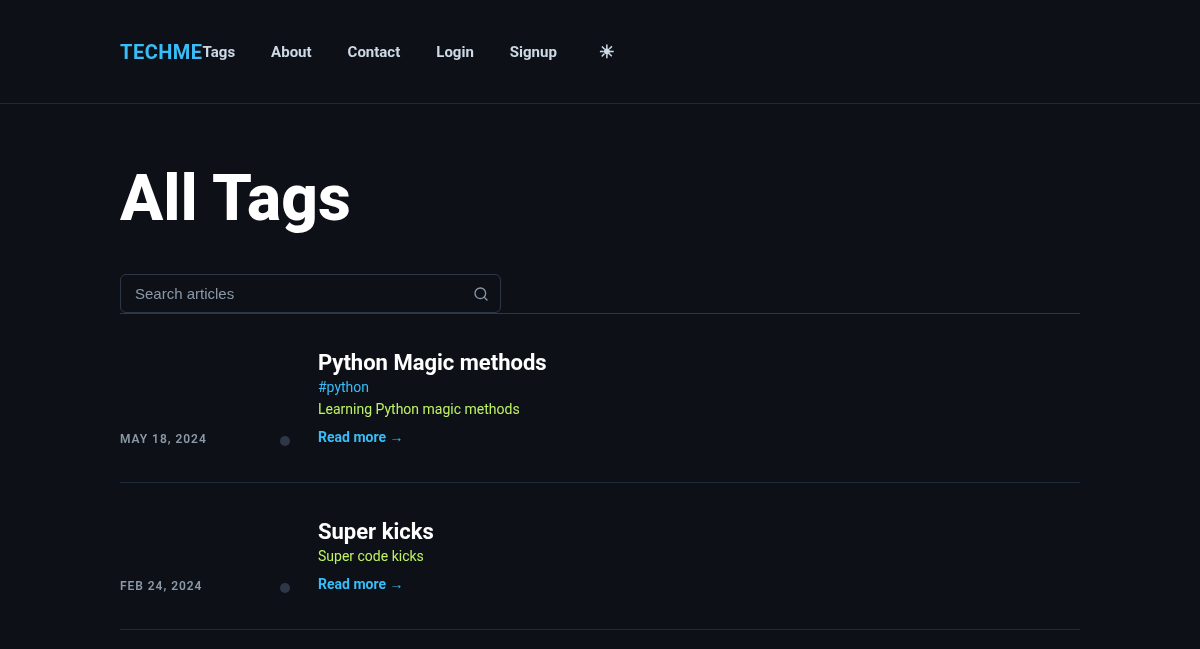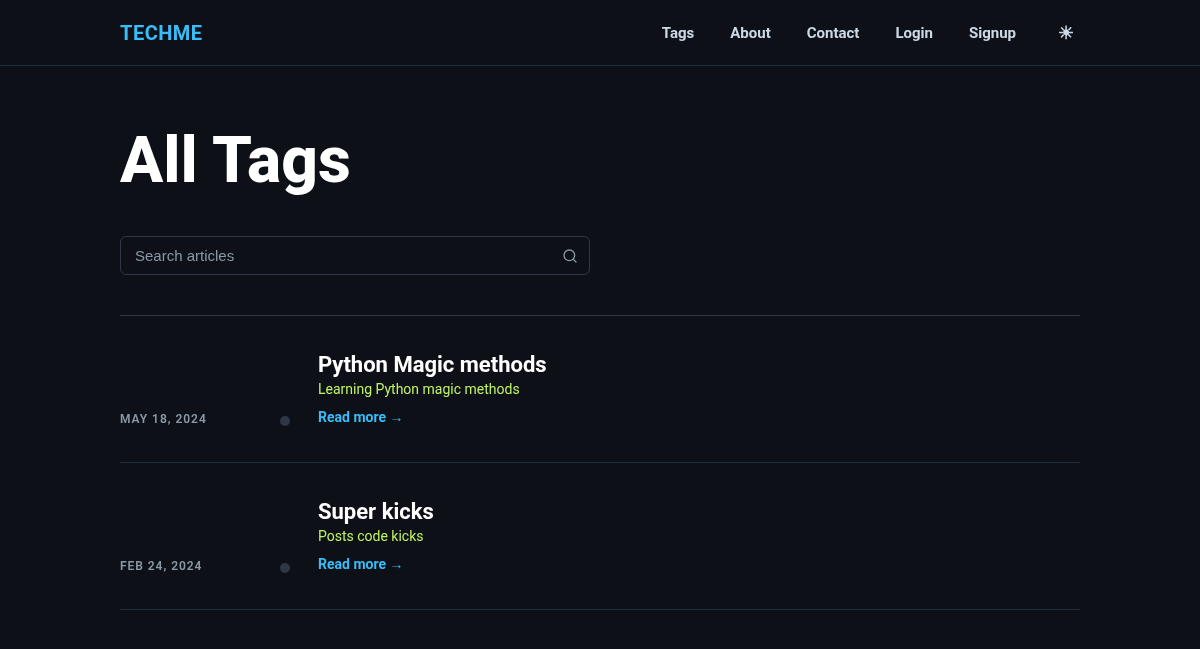--- a/index.html
+++ b/index.html
@@ -13,23 +13,22 @@
       color: #e6edf3;
       font-family: -apple-system, BlinkMacSystemFont, 'Segoe UI', Roboto, sans-serif;
       min-height: 649px;
       width: 1200px;
     }
 
     
     .navbar {
       display: flex;
       align-items: center;
-      justify-content: space-between;
       padding: 0 120px;
-      height: 66px;
+      height: 104px;
       border-bottom: 1px solid #1e2a38;
     }
 
     .nav-logo {
       color: #38bdf8;
       font-size: 20px;
       font-weight: 700;
       letter-spacing: 0.5px;
       text-decoration: none;
       cursor: pointer;
@@ -69,22 +68,21 @@
       font-size: 64px;
       font-weight: 800;
       color: #ffffff;
       line-height: 1.1;
       margin-bottom: 40px;
     }
 
     
     .search-container {
       position: relative;
-      width: 470px;
-      margin-bottom: 40px;
+      width: 381px;
     }
 
     .search-input {
       width: 100%;
       background: transparent;
       border: 1px solid #2d3748;
       border-radius: 6px;
       padding: 10px 44px 10px 14px;
       color: #8b98a5;
       font-size: 15px;
@@ -211,27 +209,28 @@
   </div>
 
   <div class="divider"></div>
 
   <div class="posts-list">
   <div class="post-item">
       <div class="post-date">MAY 18, 2024</div>
       <div class="post-dot"></div>
       <div class="post-content">
         <div class="post-title">Python Magic methods</div>
+        <div class="post-tag">#python</div>
         <div class="post-description">Learning Python magic methods</div>
         <a class="read-more">Read more →</a>
       </div>
     </div>
       <div class="post-item">
       <div class="post-date">FEB 24, 2024</div>
       <div class="post-dot"></div>
       <div class="post-content">
         <div class="post-title">Super kicks</div>
-        <div class="post-description">Posts code kicks</div>
+        <div class="post-description">Super code kicks</div>
         <a class="read-more">Read more →</a>
       </div>
     </div>
     </div>
 </main>
 
 </body></html>

